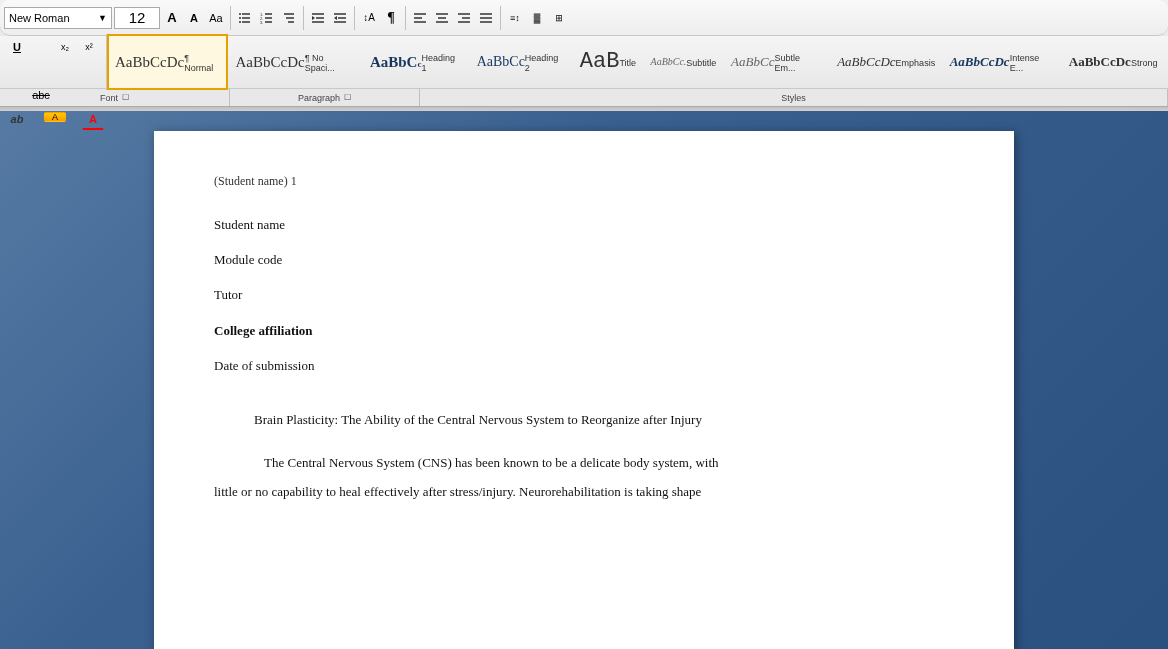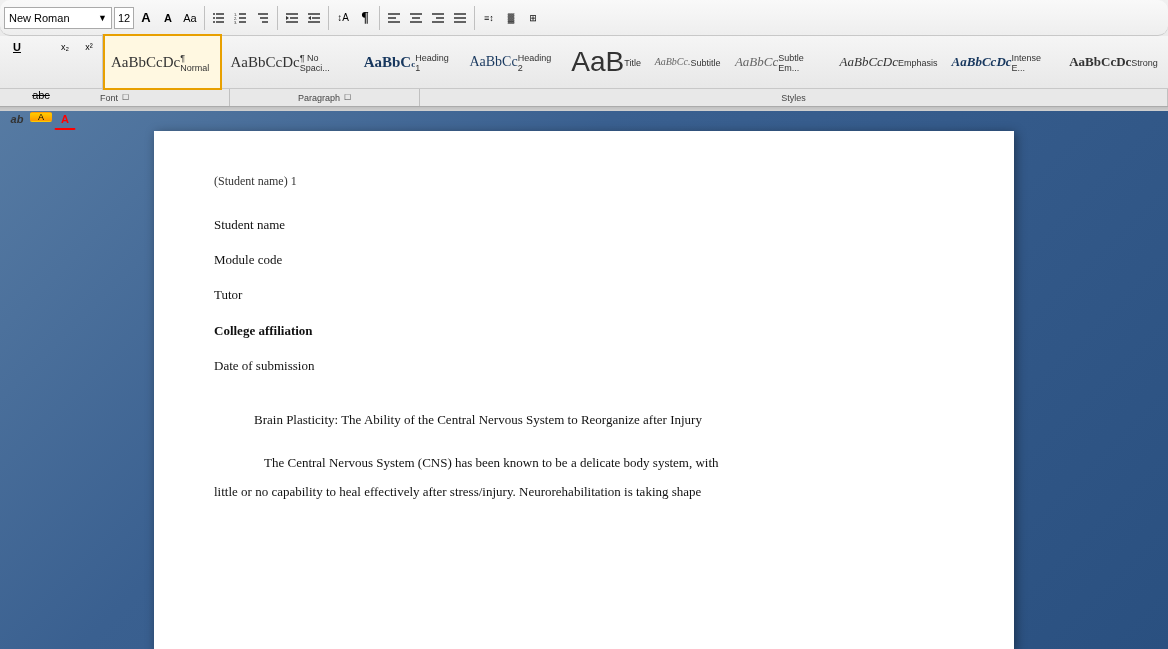--- a/index.html
+++ b/index.html
@@ -46,23 +46,23 @@
       height: 22px;
       display: flex;
       align-items: center;
       justify-content: space-between;
     }
 
     .font-size-box {
       border: 1px solid #aaa;
       background: white;
       padding: 1px 4px;
-      font-size: 11px;
-      font-family: Arial, sans-serif;
-      width: 20px;
+      font-size: 15px;
+      font-family: Arial, sans-serif;
+      width: 46px;
       height: 22px;
       display: flex;
       align-items: center;
       justify-content: center;
     }
 
     .icon-btn {
       width: 20px;
       height: 20px;
       border: 1px solid transparent;
@@ -331,21 +331,21 @@
 
   <div class="ribbon-row2">
 
     <div style="display:flex; flex-direction:column; height:56px; justify-content:space-between; padding:2px; border-right:1px solid #c8c8c8; gap:2px;">
       <div style="display:flex; gap:2px;">
         <div class="fmt-btn" style="font-weight:bold; text-decoration:underline;">U</div>
         <div class="fmt-btn" style="text-decoration:line-through;margin-top:48px;">abc</div>
         <div class="fmt-btn" style="font-size:9px;">x₂</div>
         <div class="fmt-btn" style="font-size:9px;">x²</div>
       </div>
-      <div style="display:flex; gap:2px;">
+      <div style="display:flex; gap:16px;">
         <div class="fmt-btn" style="font-weight:bold; font-style:italic; color:#333;">ab</div>
         <div class="fmt-btn" style="background: linear-gradient(to bottom, #ffcc00, #ff9900); width:22px; height:10px; margin-top:4px; display:flex; align-items:center; justify-content:center; font-size:9px;">A</div>
         <div class="fmt-btn" style="color:red; font-weight:bold; border-bottom:2px solid red;">A</div>
       </div>
     </div>
 
     <div class="styles-row">
 
       <div class="style-item active">
         <div class="style-preview" style="font-size:15px; color:#333;">AaBbCcDc</div>
@@ -361,21 +361,21 @@
         <div class="style-preview" style="font-size:15px; color:#17375e; font-weight:bold;">AaBbC<span style="font-size:9px;">c</span></div>
         <div class="style-label">Heading 1</div>
       </div>
 
       <div class="style-item">
         <div class="style-preview" style="font-size:14px; color:#17375e;">AaBbCc</div>
         <div class="style-label">Heading 2</div>
       </div>
 
       <div class="style-item">
-        <div class="style-preview" style="font-size:28px; color:#333; font-weight:normal; font-family:Liberation Sans, sans-serif;">AaB</div>
+        <div class="style-preview" style="font-size:22px; color:#333; font-weight:normal; font-family:Liberation Mono, monospace;">AaB</div>
         <div class="style-label">Title</div>
       </div>
 
       <div class="style-item">
         <div class="style-preview" style="font-size:10px; color:#666; font-style:italic;">AaBbCc.</div>
         <div class="style-label">Subtitle</div>
       </div>
 
       <div class="style-item">
         <div class="style-preview" style="font-size:13px; color:#666; font-style:italic;">AaBbCc</div>

